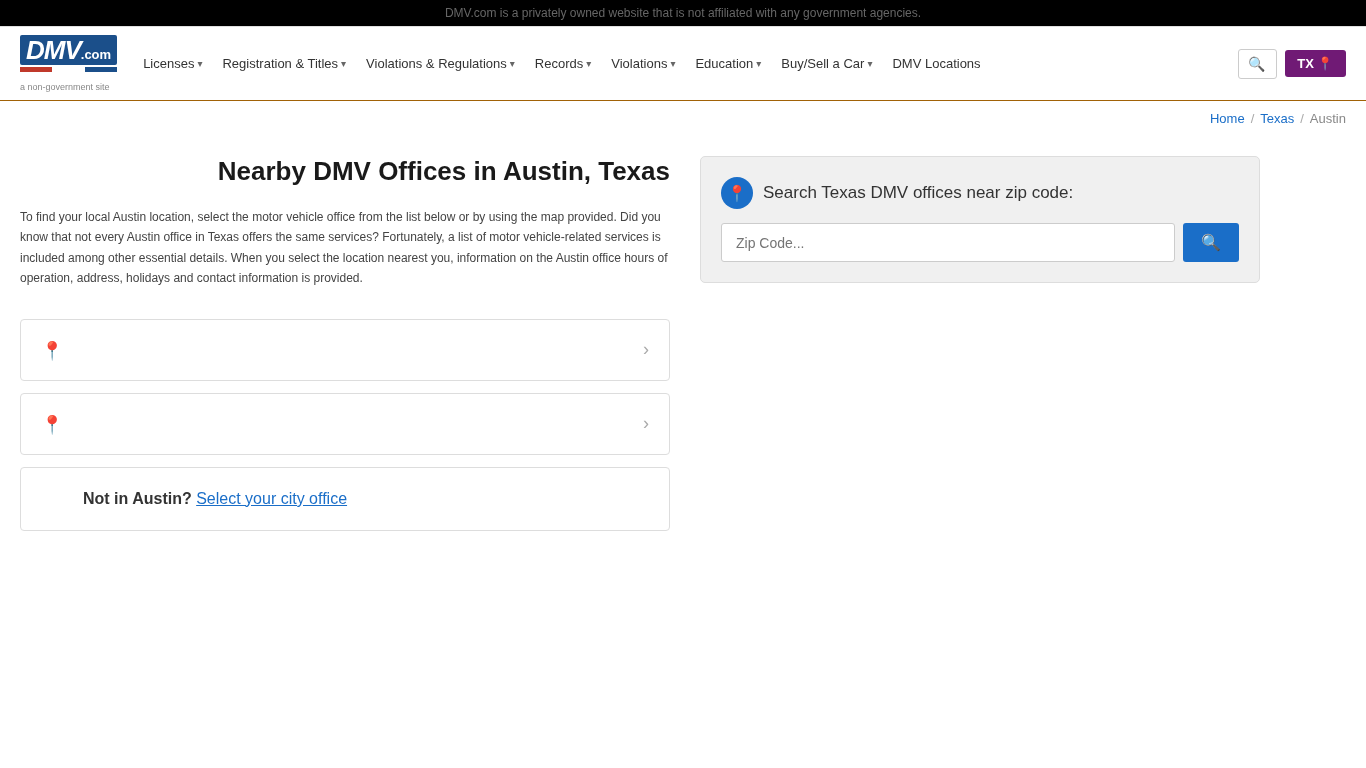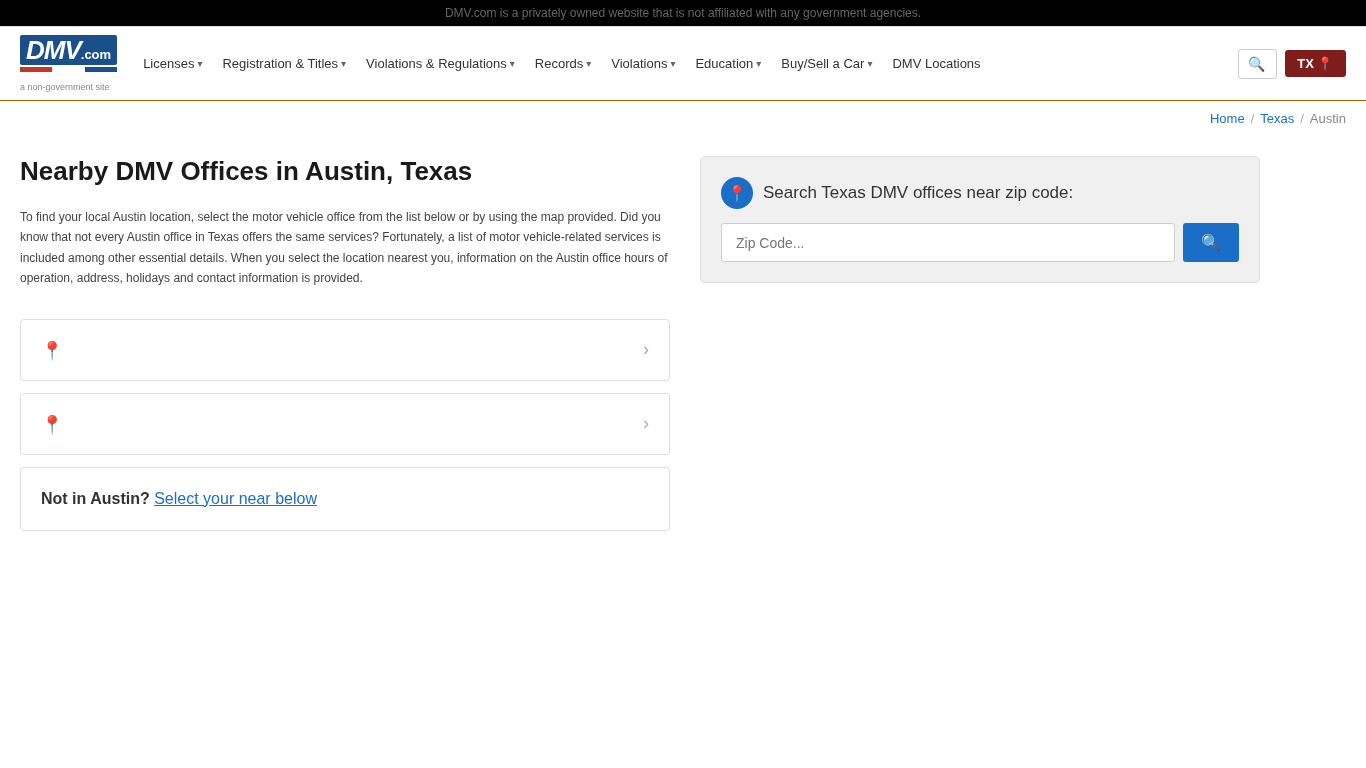--- a/index.html
+++ b/index.html
@@ -61,21 +61,21 @@
       background: none;
       border: 1px solid #ccc;
       padding: 6px 10px;
       cursor: pointer;
       color: #555;
       font-size: 14px;
       border-radius: 3px;
     }
 
     .tx-btn {
-      background: #7f1d1d;
+      background: #701a75;
       color: #fff;
       border: none;
       padding: 6px 12px;
       cursor: pointer;
       font-size: 13px;
       font-weight: bold;
       border-radius: 3px;
       display: flex;
       align-items: center;
       gap: 4px;
@@ -110,20 +110,21 @@
     .main-content {
       flex: 1;
       max-width: 680px;
     }
 
     .page-title {
       font-size: 26px;
       font-weight: bold;
       color: #1a1a1a;
       margin-bottom: 20px;
+      text-align: right;
     }
 
     .intro-text {
       font-size: 12px;
       color: #444;
       line-height: 1.7;
       margin-bottom: 30px;
     }
 
     
@@ -249,21 +250,21 @@
       padding: 22px 20px;
       margin-top: 8px;
       background: #fff;
     }
 
     .city-section-title {
       font-size: 16px;
       color: #333;
     }
 
-    .city-section-title strong { color: #333; }
+    .city-section-title strong { color: #333; margin-left: 42px; }
     .city-section-title .select-city { color: #1a6ec8; font-weight: normal; }
 
     
     .dmv-logo-wrapper {
       display: flex;
       flex-direction: column;
       align-items: flex-start;
       margin-right: 16px;
     }
 
@@ -399,21 +400,21 @@
     <div class="office-card">
       <div class="office-card-left">
         <span class="map-pin-icon">📍</span>
       </div>
       <span class="chevron-right">›</span>
     </div>
 
     <div class="city-section">
       <p class="city-section-title">
         <strong>Not in Austin?</strong>
-        <a href="#" class="select-city">Select your near below</a>
+        <a href="#" class="select-city">Select your city office</a>
       </p>
     </div>
   </div>
 
   <div class="sidebar">
     <div class="zip-search-box">
       <div class="zip-search-header">
         <div class="location-icon-blue">📍</div>
         <span class="zip-search-title">Search Texas DMV offices near zip code:</span>
       </div>

